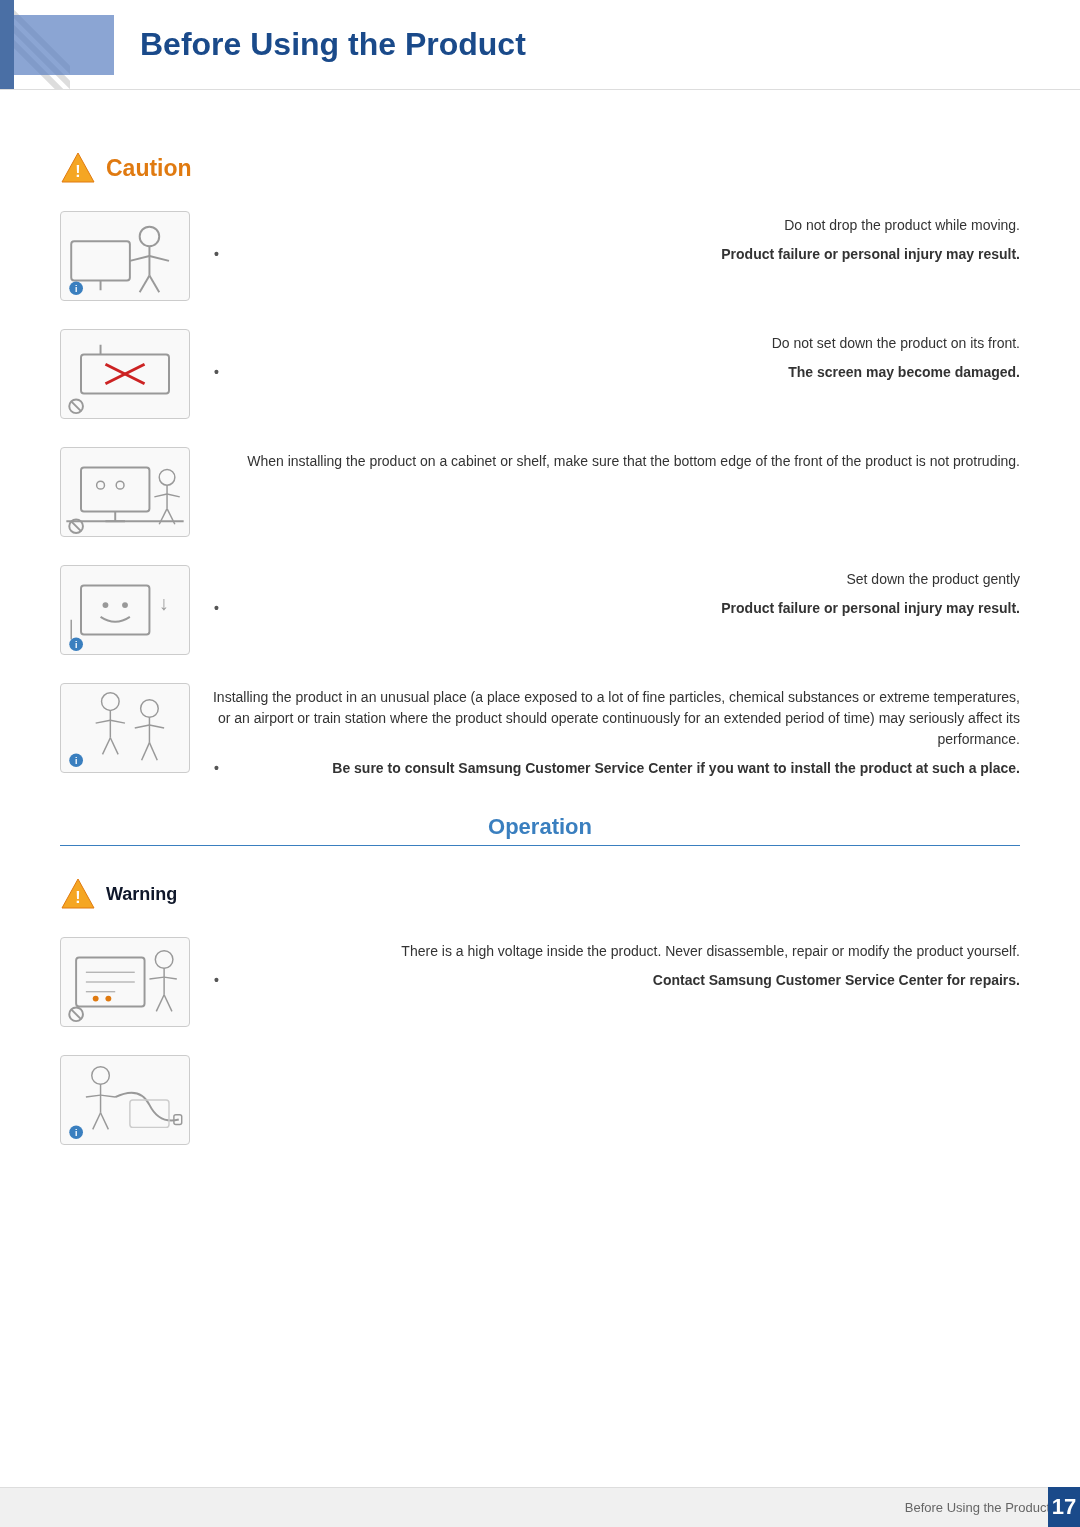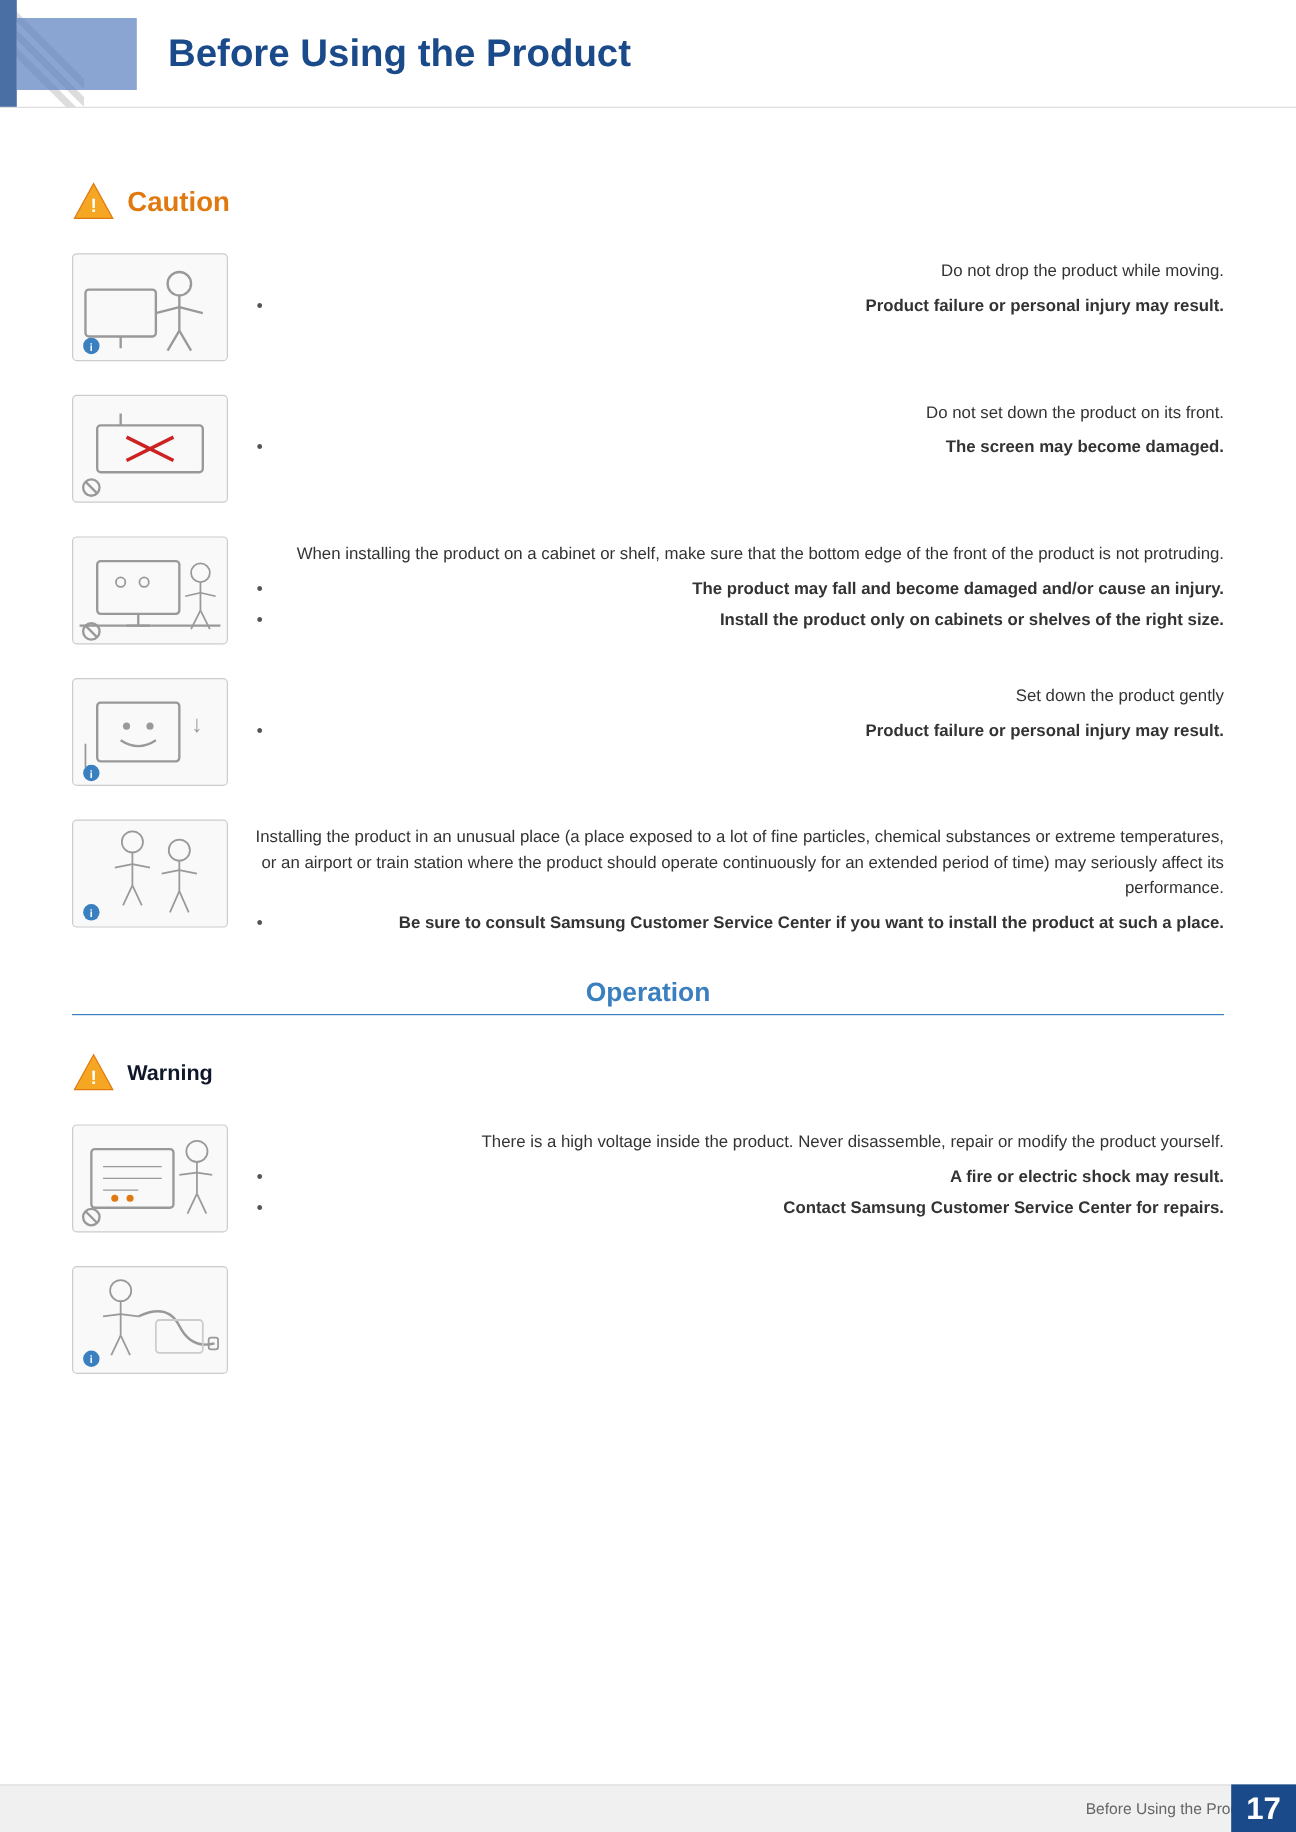--- a/index.html
+++ b/index.html
@@ -169,25 +169,25 @@
       padding-right: 30px;
       border-top: 1px solid #ddd;
     }
 
     .footer-text {
       font-size: 13px;
       color: #666;
     }
 
     .footer-page {
-      font-size: 26px;
+      font-size: 22px;
       font-weight: bold;
       color: #fff;
       background: #1a4a8a;
-      width: 54px;
+      width: 32px;
       height: 40px;
       display: flex;
       align-items: center;
       justify-content: center;
       position: absolute;
       right: 0;
       bottom: 0;
     }
 
     
@@ -293,24 +293,20 @@
         <circle cx="108" cy="30" r="8" fill="none" stroke="#999" stroke-width="1.5"></circle>
         <line x1="108" y1="38" x2="108" y2="62" stroke="#999" stroke-width="1.5"></line>
         <line x1="95" y1="50" x2="108" y2="47" stroke="#999" stroke-width="1.5"></line>
         <line x1="108" y1="47" x2="121" y2="50" stroke="#999" stroke-width="1.5"></line>
         <line x1="108" y1="62" x2="100" y2="78" stroke="#999" stroke-width="1.5"></line>
         <line x1="108" y1="62" x2="116" y2="78" stroke="#999" stroke-width="1.5"></line>
       </svg>
     </div>
     <div class="item-text">
       <p class="item-main-text">When installing the product on a cabinet or shelf, make sure that the bottom edge of the front of the product is not protruding.</p>
-      <ul class="item-bullets">
-        <li>The product may fall and become damaged and/or cause an injury.</li>
-        <li>Install the product only on cabinets or shelves of the right size.</li>
-      </ul>
     </div>
   </div>
 
   <div class="content-item">
     <div class="item-icon">
       <svg viewBox="0 0 130 90" xmlns="http://www.w3.org/2000/svg">
 
         <rect x="20" y="20" width="70" height="50" rx="3" fill="none" stroke="#999" stroke-width="2"></rect>
 
         <circle cx="45" cy="40" r="3" fill="#999"></circle>
@@ -393,21 +389,20 @@
         <circle cx="15" cy="78" r="7" fill="none" stroke="#999" stroke-width="2"></circle>
         <line x1="10" y1="73" x2="20" y2="83" stroke="#999" stroke-width="2"></line>
 
         <circle cx="35" cy="62" r="3" fill="#e07a10"></circle>
         <circle cx="48" cy="62" r="3" fill="#e07a10"></circle>
       </svg>
     </div>
     <div class="item-text">
       <p class="item-main-text">There is a high voltage inside the product. Never disassemble, repair or modify the product yourself.</p>
       <ul class="item-bullets">
-        <li>A fire or electric shock may result.</li>
         <li>Contact Samsung Customer Service Center for repairs.</li>
       </ul>
     </div>
   </div>
 
   <div class="content-item">
     <div class="item-icon">
       <svg viewBox="0 0 130 90" xmlns="http://www.w3.org/2000/svg">
 
         <circle cx="40" cy="20" r="9" fill="none" stroke="#999" stroke-width="1.5"></circle>

